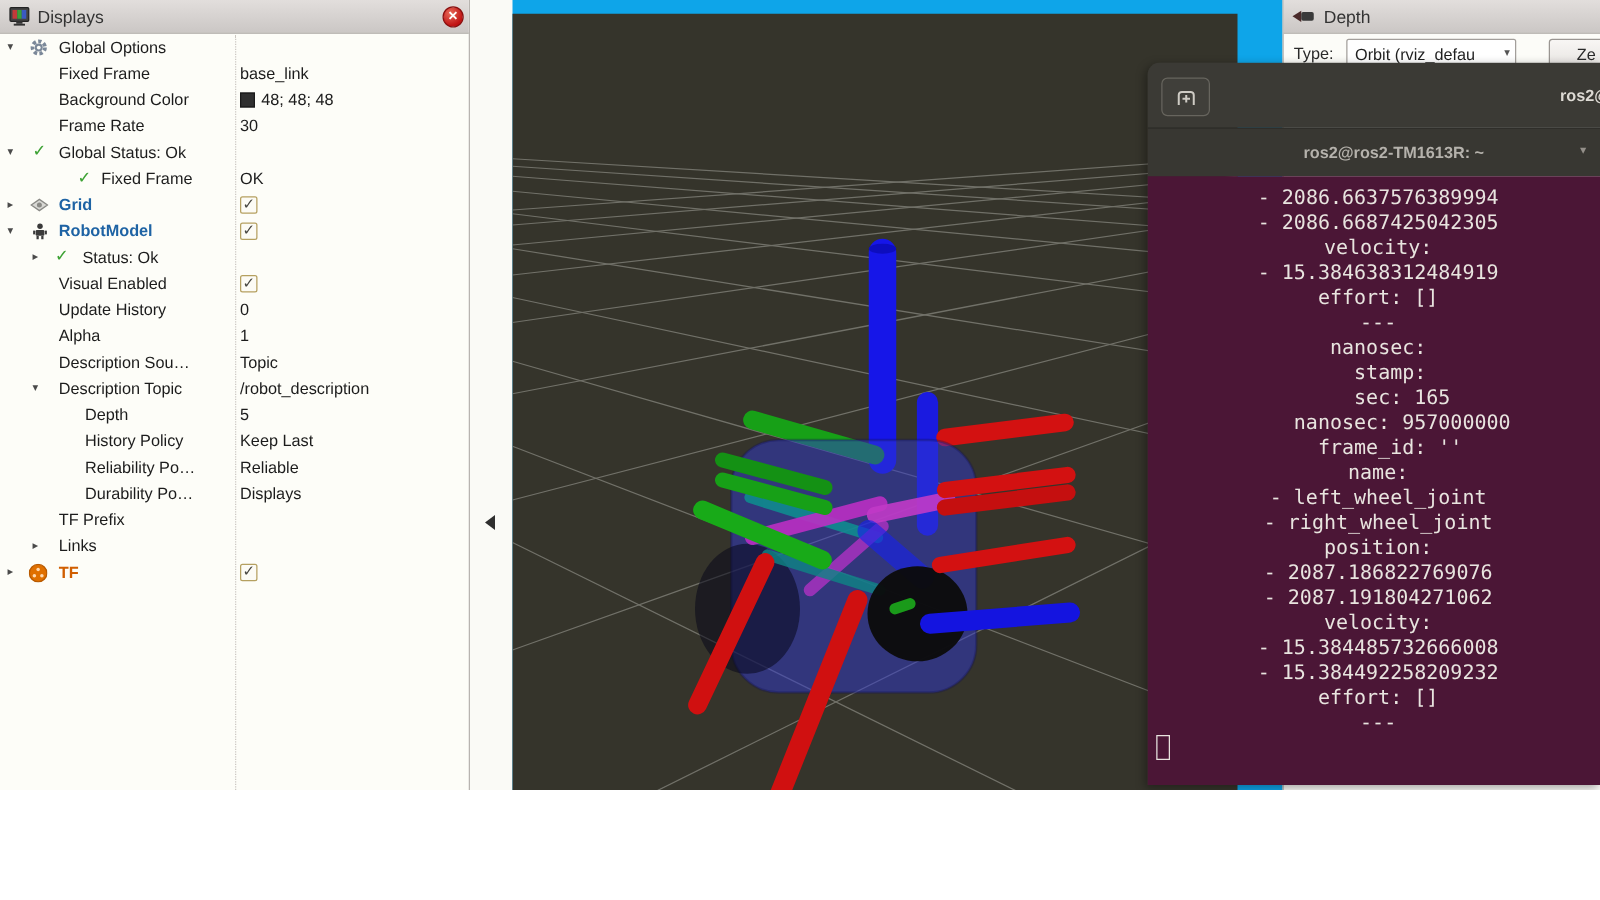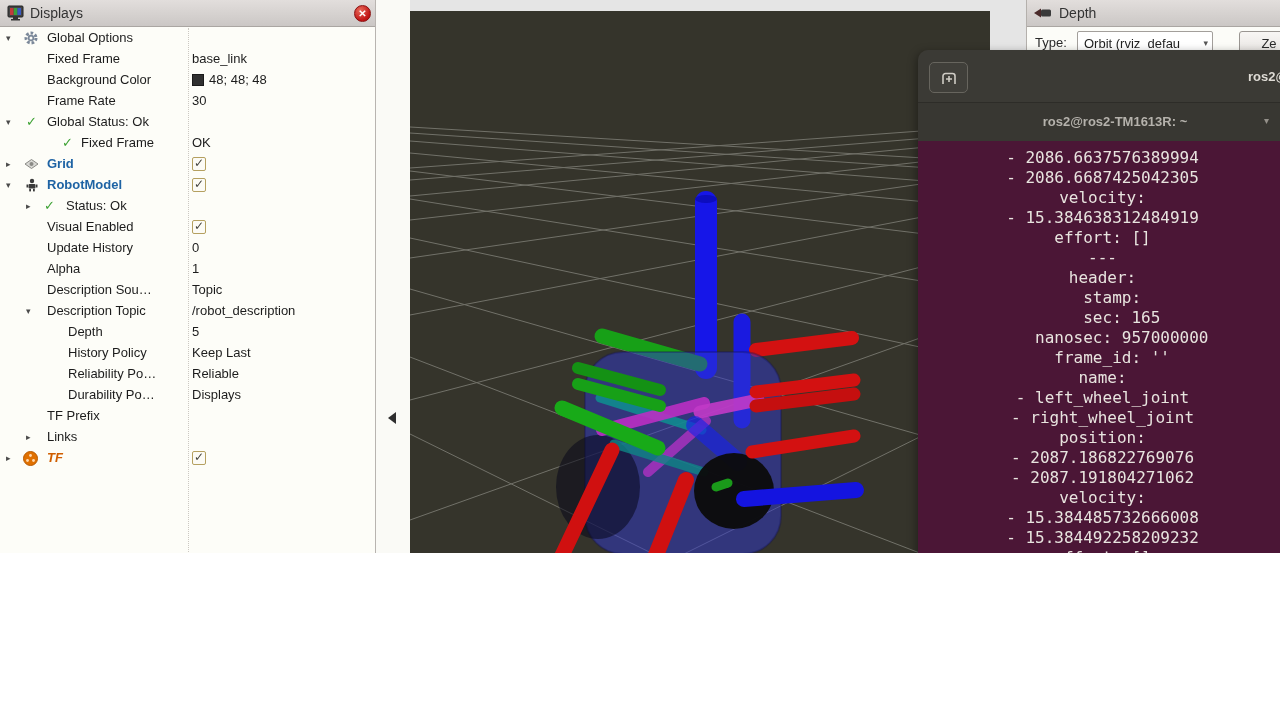--- a/index.html
+++ b/index.html
@@ -1,35 +1,35 @@
 <!DOCTYPE html>
 <html><head>
 <meta charset="utf-8">
 <style>
   * { margin:0; padding:0; box-sizing:border-box; }
   body { font-family:"Liberation Sans", sans-serif; }
-  .screen { position:relative; width:1280px; height:553px; overflow:hidden; background:#e5e5e5; }
+  .screen { position:relative; width:1280px; height:632px; overflow:hidden; background:#0ea5e9; }
 
   
   .displays-panel { position:absolute; left:0; top:0; width:376px; height:720px; background:#fdfdf8; border-right:1px solid #b8b4b0; }
   .panel-header { position:absolute; left:0; top:0; width:100%; height:27px; background:linear-gradient(#e2dedc,#cbc7c5); border-bottom:1px solid #aaa6a2; }
   .panel-title { position:absolute; left:30px; top:5px; font-size:14px; color:#333; }
   .views-panel .panel-title { left:32px; }
   .close-btn { position:absolute; right:4px; top:5px; width:17px; height:17px; border-radius:50%; background:radial-gradient(circle at 35% 30%, #e86a5a, #c01414 70%); border:1px solid #8a0f0f; color:#fff; font-size:10px; line-height:15px; text-align:center; font-weight:bold; }
   .monitor-icon { position:absolute; left:7px; top:5px; }
   .tree { position:absolute; left:0; top:28px; width:100%; }
   .col-divider { position:absolute; left:188px; top:28px; bottom:24px; width:0; border-left:1px dotted #ccc8c2; }
   .trow { position:relative; height:21px; font-size:13px; color:#1c1c1c; }
   .trow span { position:absolute; top:2px; white-space:nowrap; }
   .arw { font-family:"DejaVu Sans", sans-serif; font-size:9px; color:#4a4a4a; top:5px !important; }
   .ic  { top:3px !important; }
   .chk { font-family:"DejaVu Sans", sans-serif; color:#3da234; font-weight:bold; font-size:13px; top:2px !important; }
   .vl  { left:192px; }
   .name-blue { color:#1e63a4; font-weight:bold; }
-  .name-orange { color:#d05e00; font-weight:bold;font-style:italic; }
+  .name-orange { color:#d05e00; font-weight:bold; }
   .cb { width:14px; height:14px; left:192px; top:3px !important; border:1px solid #b5a060; border-radius:2px; background:#fcfbf5; }
   .cb i { position:absolute; left:1px; top:-2px; font-style:normal; font-size:12px; color:#45443f; font-family:"DejaVu Sans", sans-serif; }
   .sw { width:12px; height:12px; left:192px; top:4px !important; background:#303030; border:1px solid #1a1a1a; }
   .sw ~ .vl { left:209px; }
   .bottom-line { position:absolute; left:0; top:696px; width:410px; height:1px; background:#c6c2be; }
 
   
   .splitter-left { position:absolute; left:376px; top:0; width:34px; height:720px; background:#fafaf6; }
   .collapse-arrow { position:absolute; left:388px; top:412px; width:0; height:0; border-top:6px solid transparent; border-bottom:6px solid transparent; border-right:8px solid #2e2e2e; }
 
@@ -303,21 +303,21 @@
       <span class="term-tab-chev">▾</span>
     </div>
     <div class="term-body">
 
       <div class="term-line">- 2086.6637576389994</div>
         <div class="term-line">- 2086.6687425042305</div>
         <div class="term-line">velocity:</div>
         <div class="term-line">- 15.384638312484919</div>
         <div class="term-line">effort: []</div>
         <div class="term-line">---</div>
-        <div class="term-line">header:</div>
+        <div class="term-line">nanosec:</div>
         <div class="term-line">  stamp:</div>
         <div class="term-line">    sec: 165</div>
         <div class="term-line">    nanosec: 957000000</div>
         <div class="term-line">  frame_id: ''</div>
         <div class="term-line">name:</div>
         <div class="term-line">- left_wheel_joint</div>
         <div class="term-line">- right_wheel_joint</div>
         <div class="term-line">position:</div>
         <div class="term-line">- 2087.186822769076</div>
         <div class="term-line">- 2087.191804271062</div>

